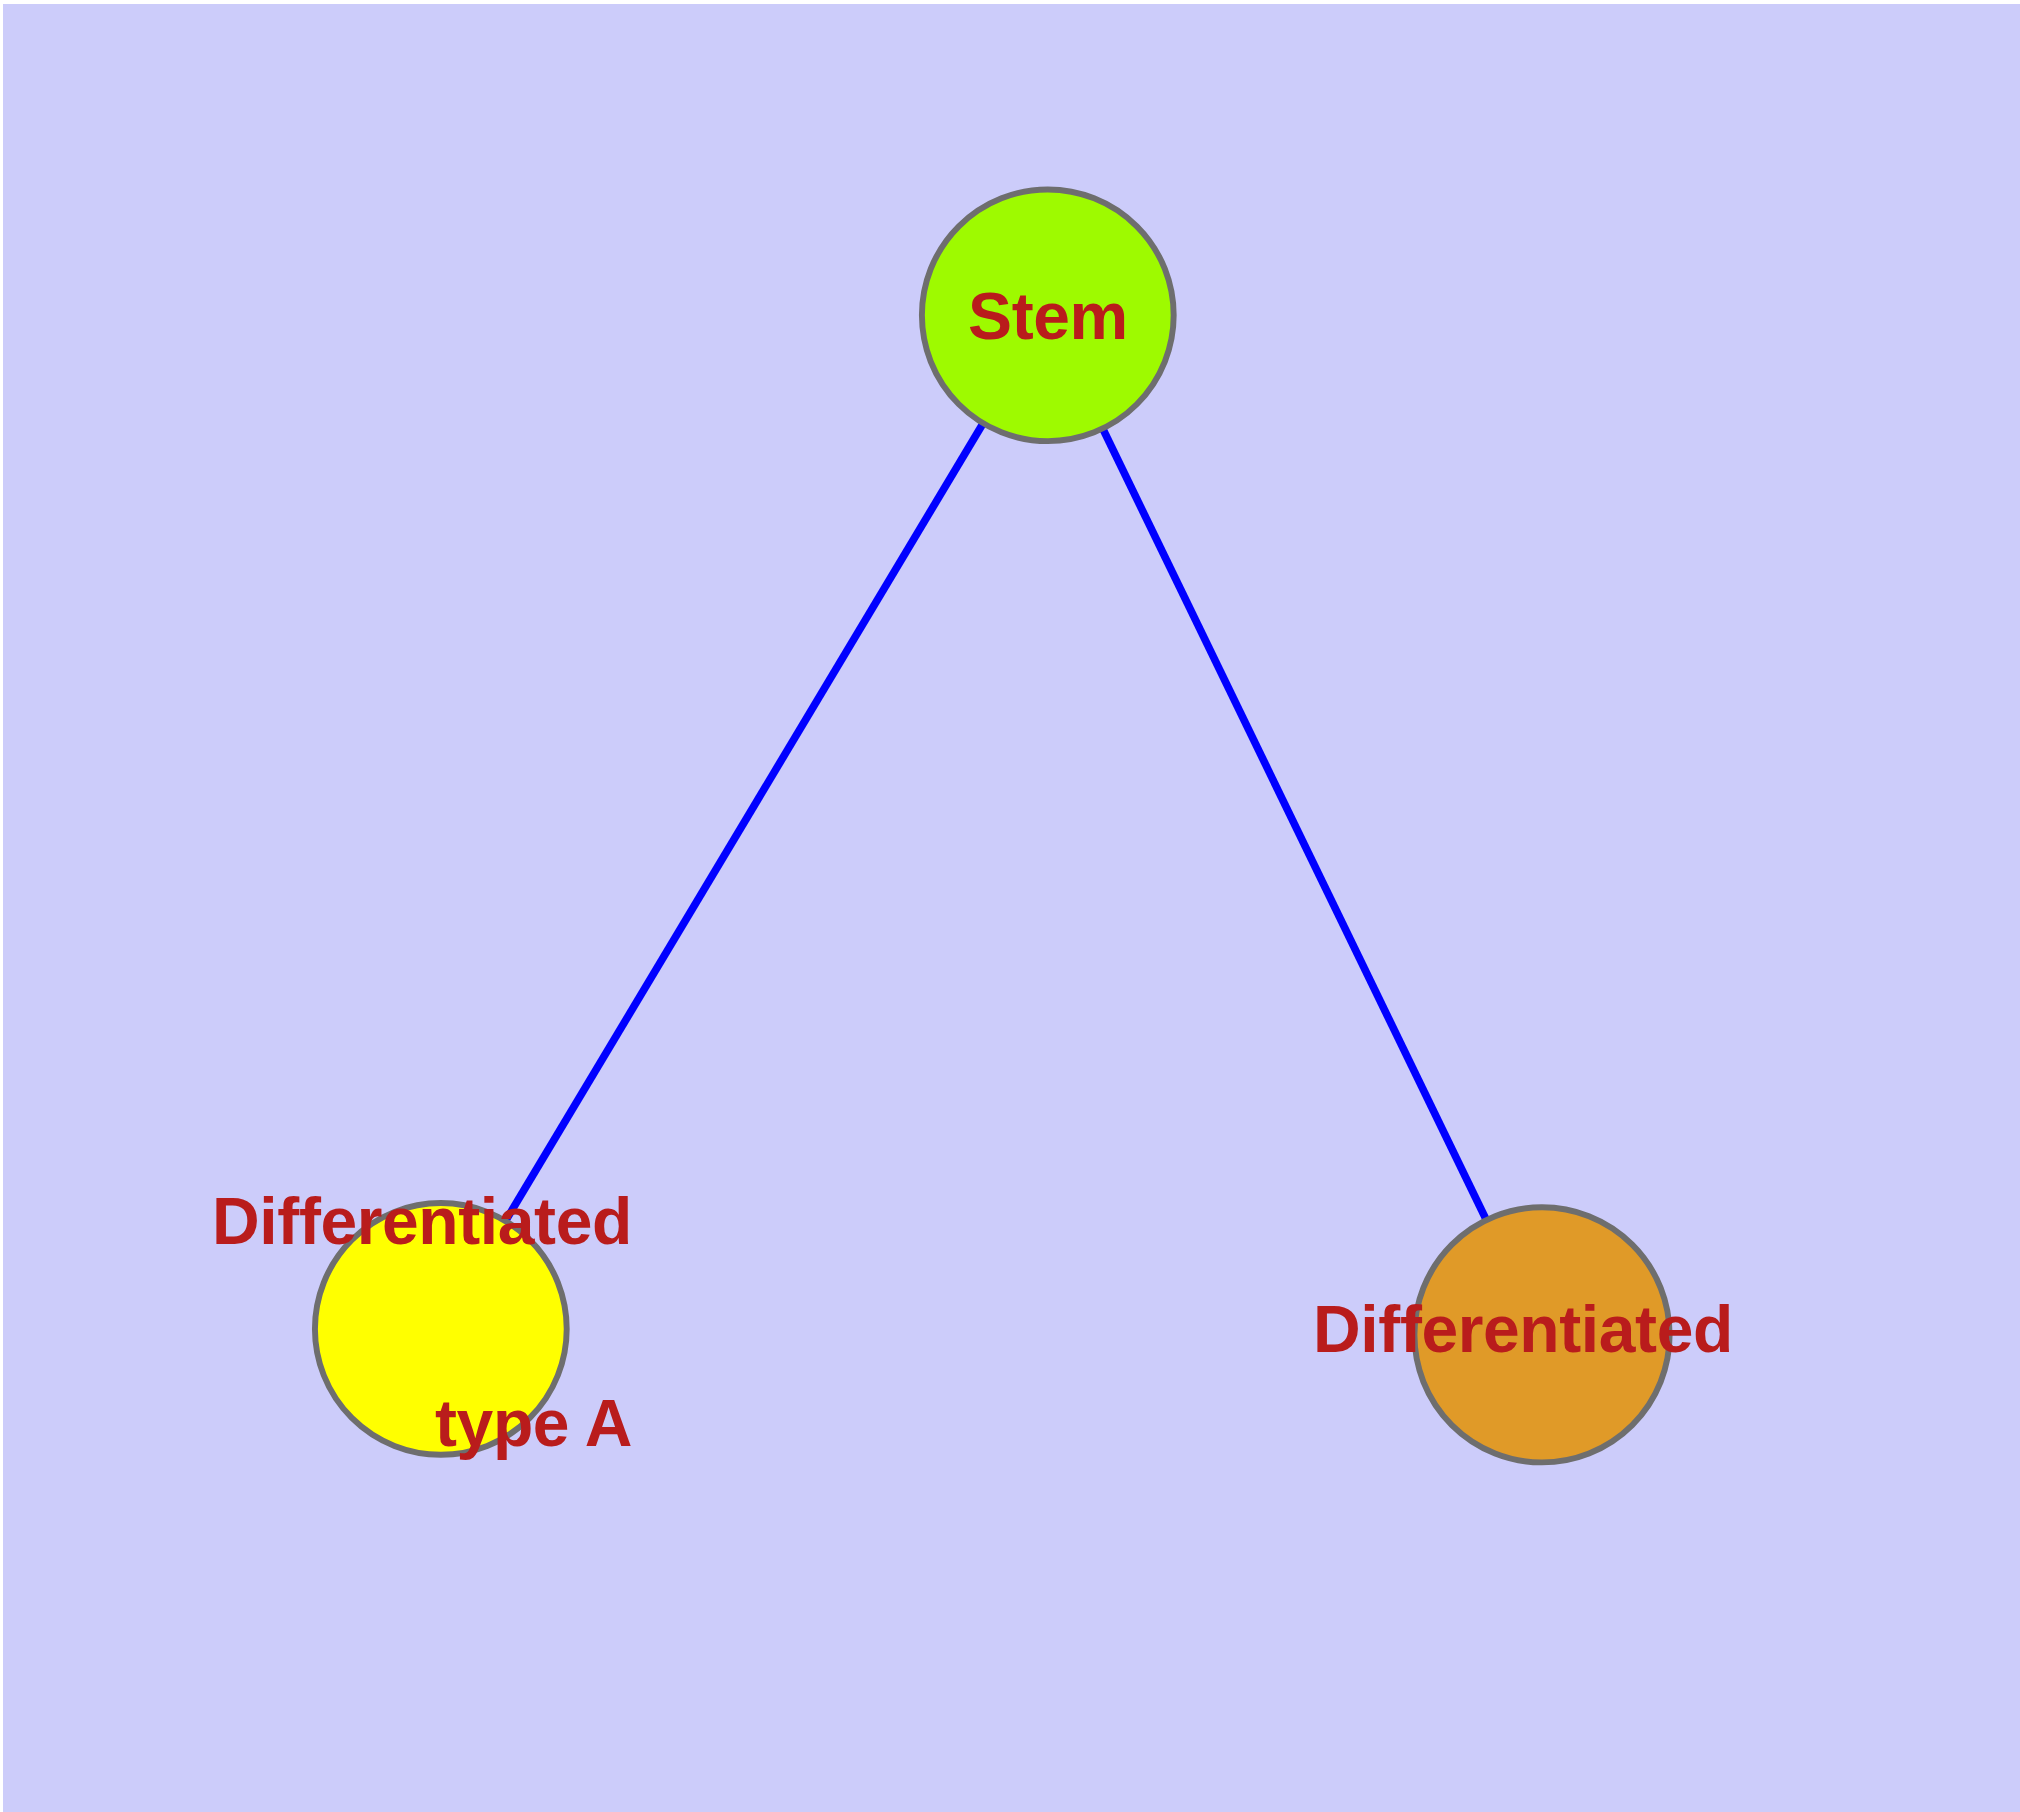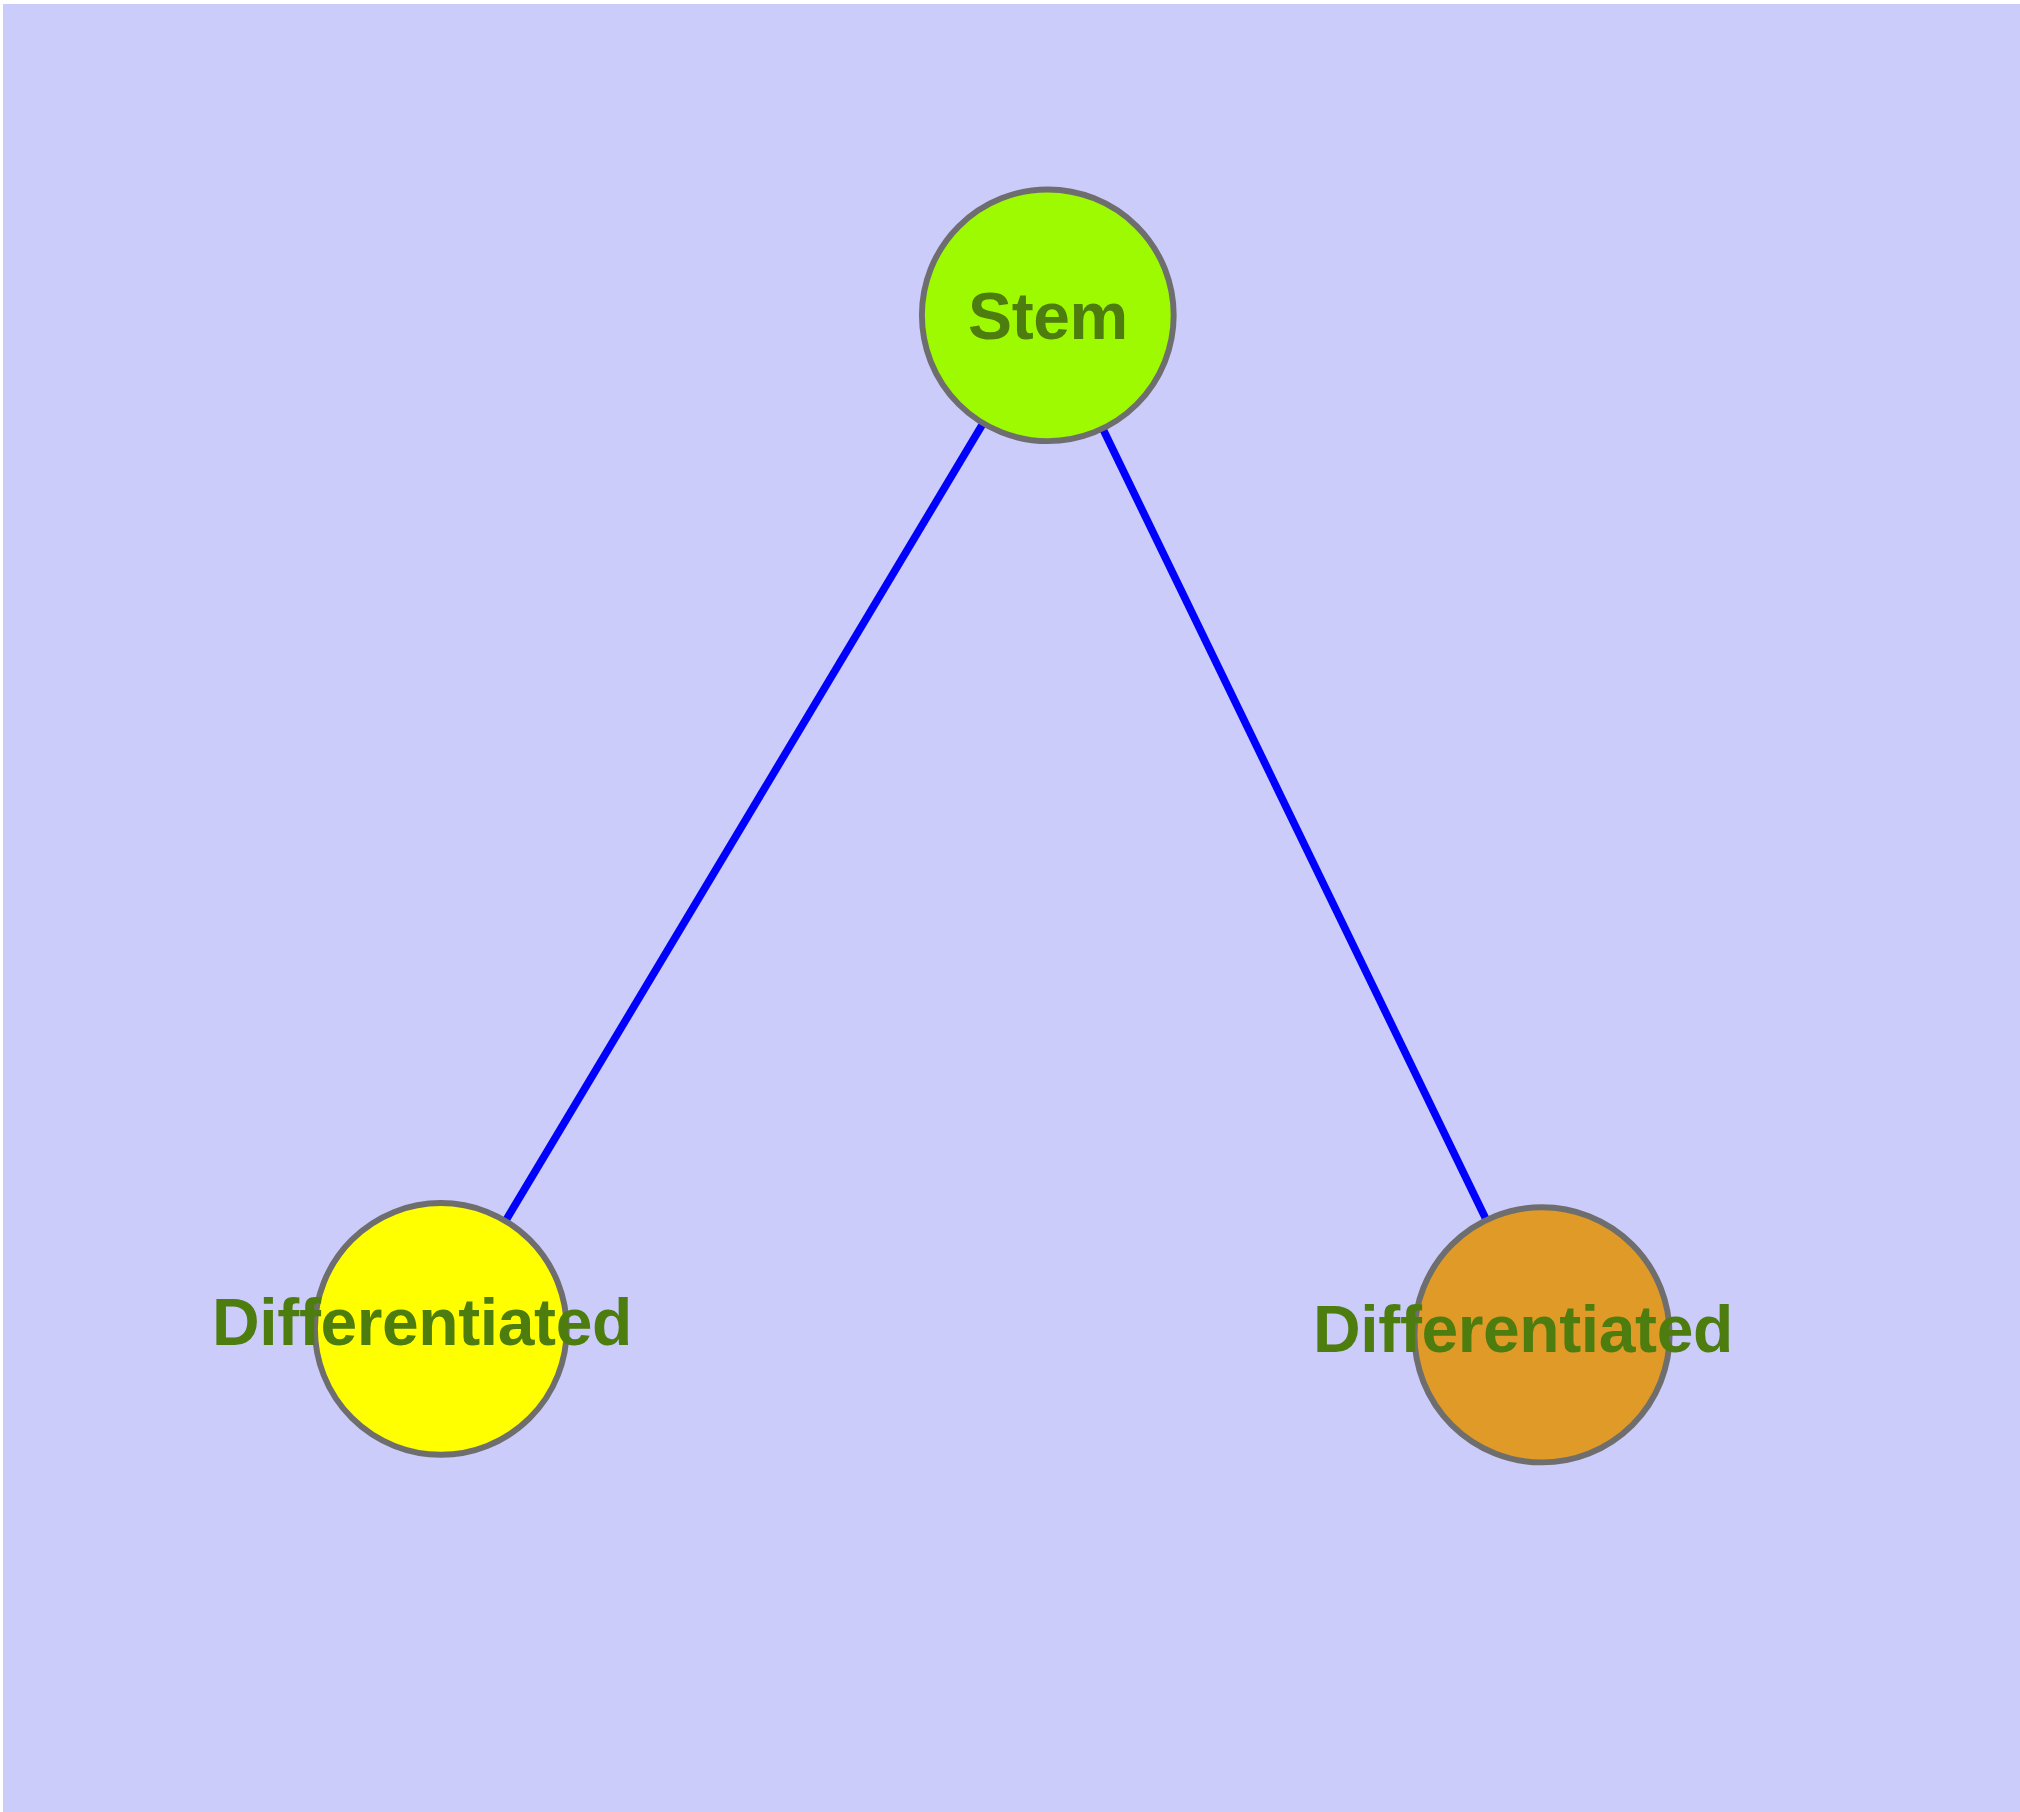--- a/index.html
+++ b/index.html
@@ -27,21 +27,21 @@
   #graph-svg {
     position: absolute;
     left: 0;
     top: 0;
     width: 2021px;
     height: 1812px;
     overflow: visible;
   }
   .node-label {
     position: absolute;
-    color: #4d7c0f;
+    color: #b91c1c;
     font-weight: bold;
     font-size: 66px;
     line-height: 1.02;
     text-align: right;
     white-space: pre;
     letter-spacing: -0.4px;
     transform: translate(-50%, -50%);
     pointer-events: none;
   }
 </style>
@@ -63,20 +63,21 @@
       <circle cx="1236" cy="372" r="148.5" fill="#9efa00" stroke="#6e6e6e" stroke-width="7"></circle>
       <circle cx="520" cy="1568" r="148.5" fill="#ffff00" stroke="#6e6e6e" stroke-width="7"></circle>
       <circle cx="1819" cy="1575" r="150.5" fill="#e09a28" stroke="#6e6e6e" stroke-width="7"></circle>
     </g>
   </svg>
 
   <div class="node-label" style="left:1048px; top:317px;">Stem</div>
 
   <div class="node-label" style="left:422px; top:1322px;">
     <div>Differentiated</div>
+    <div>type A</div>
   </div>
 
   <div class="node-label" style="left:1523px; top:1329px;">
     <div>Differentiated</div>
   </div>
 
 </div>
 
 
 </body></html>

